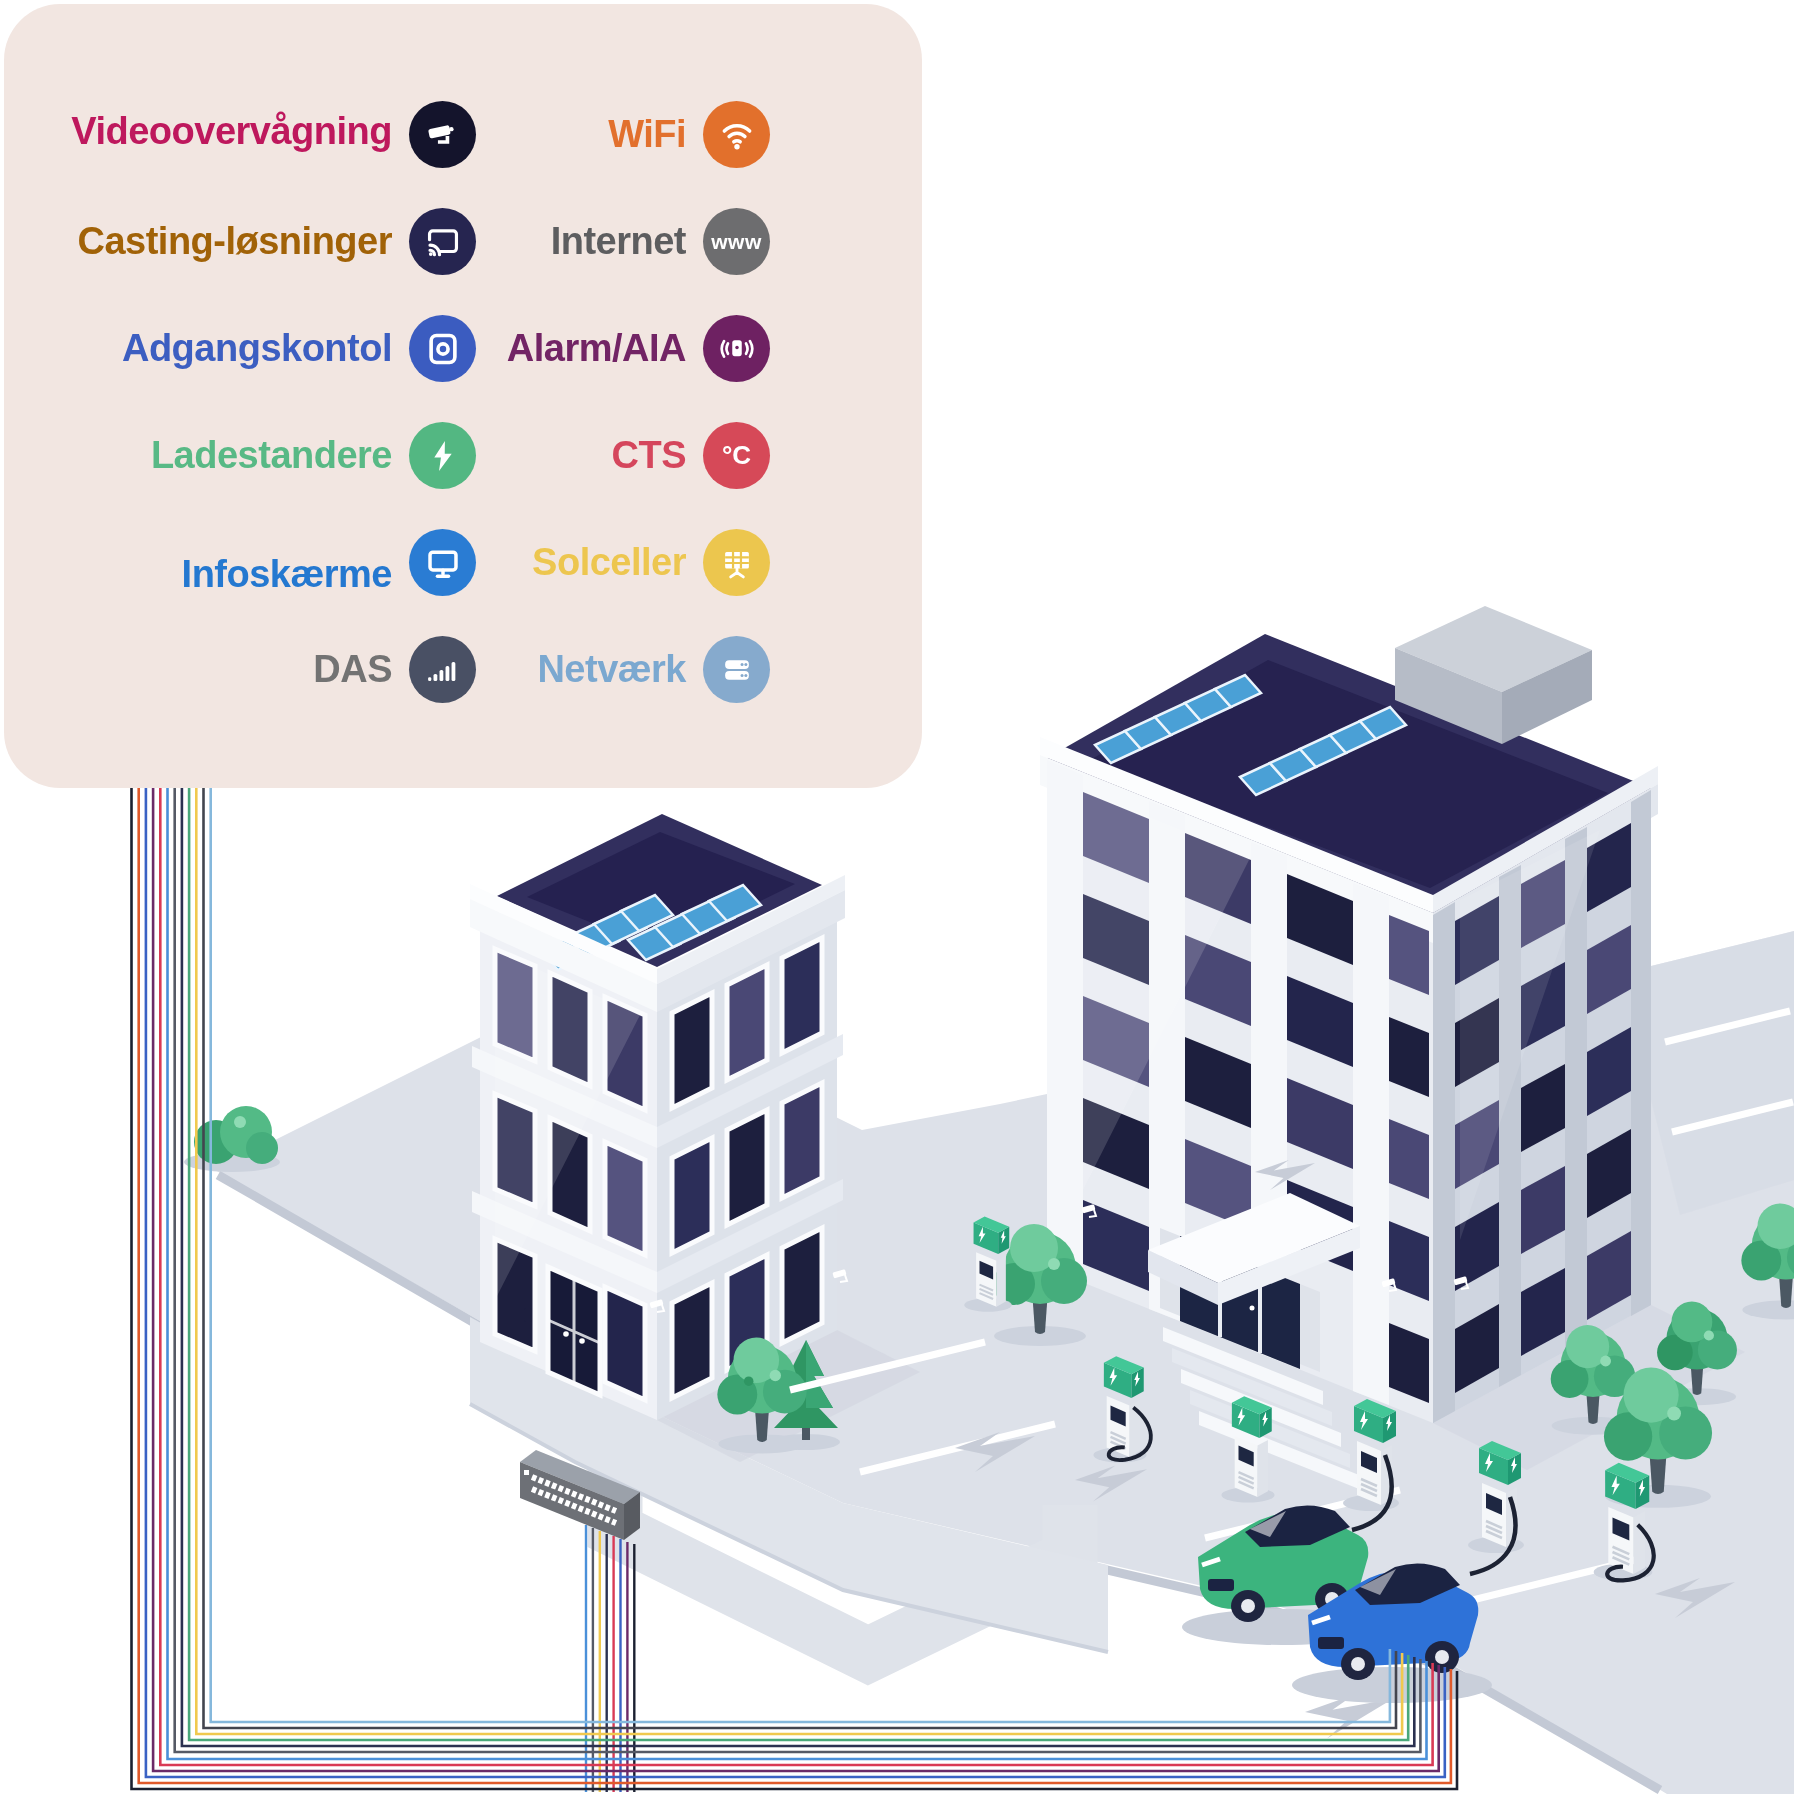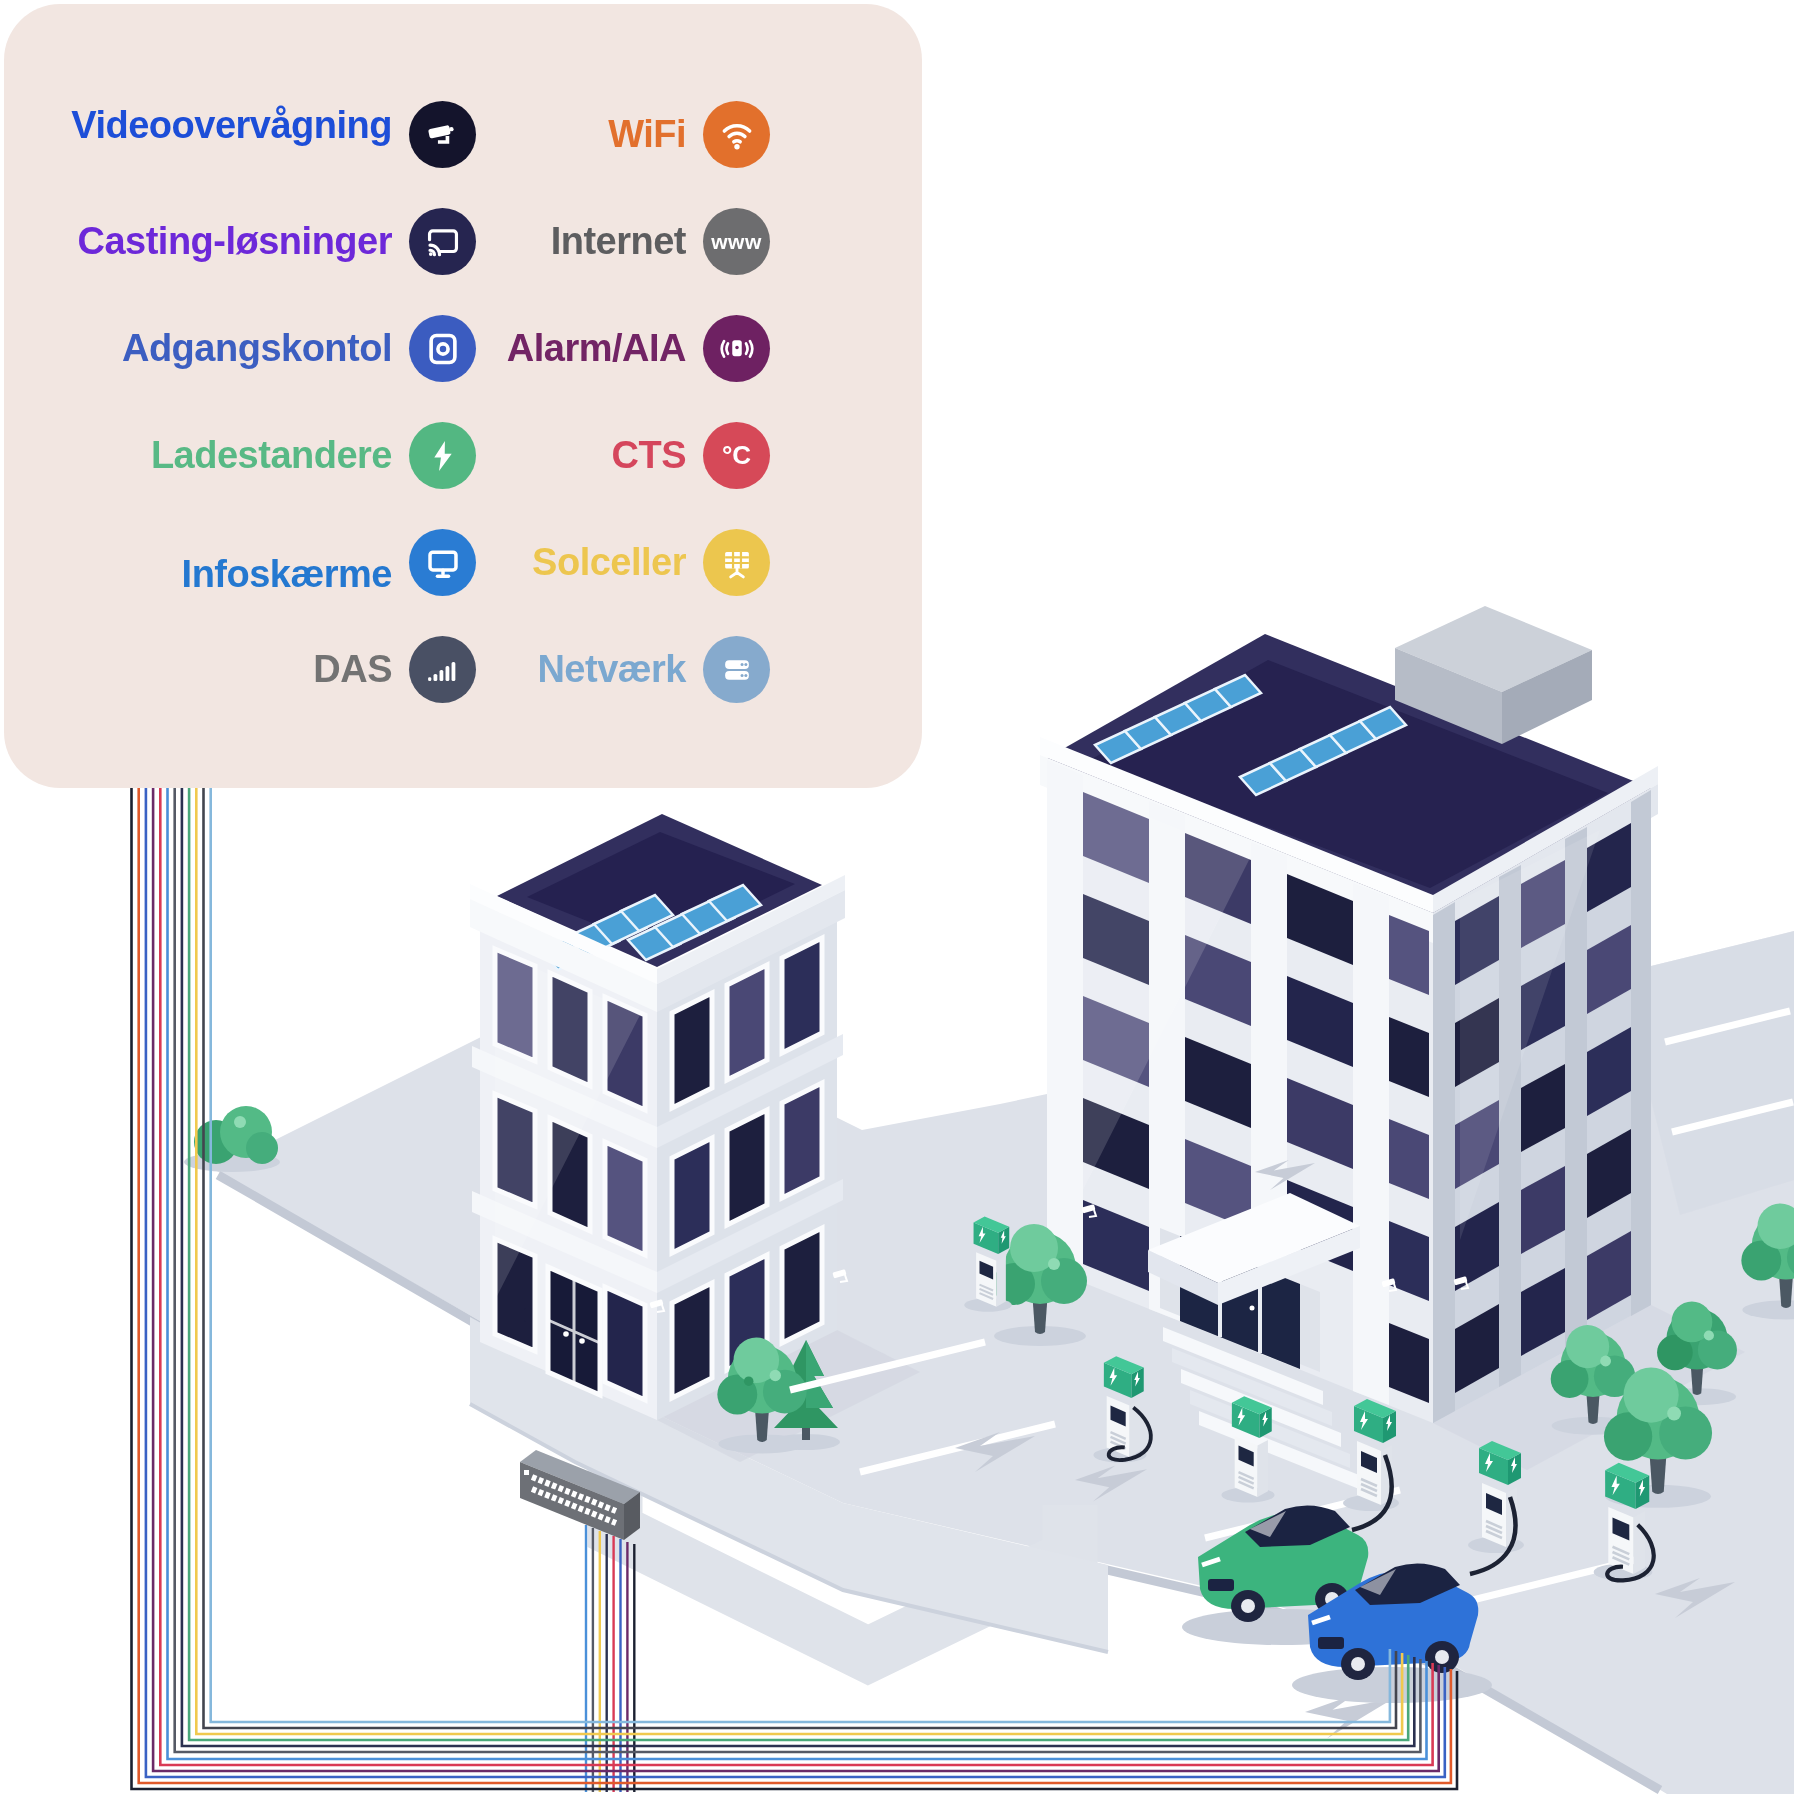--- a/index.html
+++ b/index.html
@@ -451,32 +451,32 @@
     <polyline class="cable" points="181.9,786 181.9,1746 1414.3,1746 1414.3,1657" style="stroke: rgb(43, 49, 80);"></polyline>
     <polyline class="cable" points="189.1,786 189.1,1740 1408.2,1740 1408.2,1655" style="stroke: rgb(74, 168, 122);"></polyline>
     <polyline class="cable" points="196.3,786 196.3,1734 1402.1,1734 1402.1,1653" style="stroke: rgb(240, 201, 79);"></polyline>
     <polyline class="cable" points="203.5,786 203.5,1728 1396,1728 1396,1651" style="stroke: rgb(67, 69, 79);"></polyline>
     <polyline class="cable" points="210.7,786 210.7,1722 1389.9,1722 1389.9,1649" style="stroke: rgb(133, 184, 220);"></polyline>
   </g>
 </svg>
 
 <div class="panel">
 
-  <div class="lg-label lcol" style="top: 88px; color: #1d4ed8;">Videoovervågning</div>
+  <div class="lg-label lcol" style="top: 94px; color: #be185d;">Videoovervågning</div>
   <div class="lg-icon lcol" style="top: 97px; background: rgb(20, 20, 44);">
     <svg width="38" height="38" viewBox="0 0 24 24">
         <g fill="#fff">
           <rect x="3" y="7" width="13.5" height="6" rx="1.4" transform="rotate(-12 9.7 10)"></rect>
           <circle cx="17.3" cy="8.3" r="1.4"></circle>
         </g>
         <path d="M14.8,12.6 L14.8,16.4 L8.8,16.4" stroke="#fff" stroke-width="2.3" fill="none"></path>
       </svg>
   </div>
 
-  <div class="lg-label lcol" style="top: 204px; color: #6d28d9;">Casting-løsninger</div>
+  <div class="lg-label lcol" style="top: 204px; color: #a16207;">Casting-løsninger</div>
   <div class="lg-icon lcol" style="top: 204px; background: rgb(38, 37, 80);">
     <svg width="38" height="38" viewBox="0 0 24 24" fill="none" stroke="#fff" stroke-width="2" stroke-linecap="round">
         <path d="M9.5,18 H18.5 a2,2 0 0 0 2,-2 V7 a2,2 0 0 0 -2,-2 H5.5 a2,2 0 0 0 -2,2 V10.5"></path>
         <path d="M3.8,14 a6,6 0 0 1 6,6"></path>
         <path d="M3.8,17.2 a2.8,2.8 0 0 1 2.8,2.8"></path>
         <circle cx="4.3" cy="19.6" r="1.2" fill="#fff" stroke="none"></circle>
       </svg>
   </div>
 
   <div class="lg-label lcol" style="top: 311px; color: rgb(60, 94, 193);">Adgangskontol</div>

